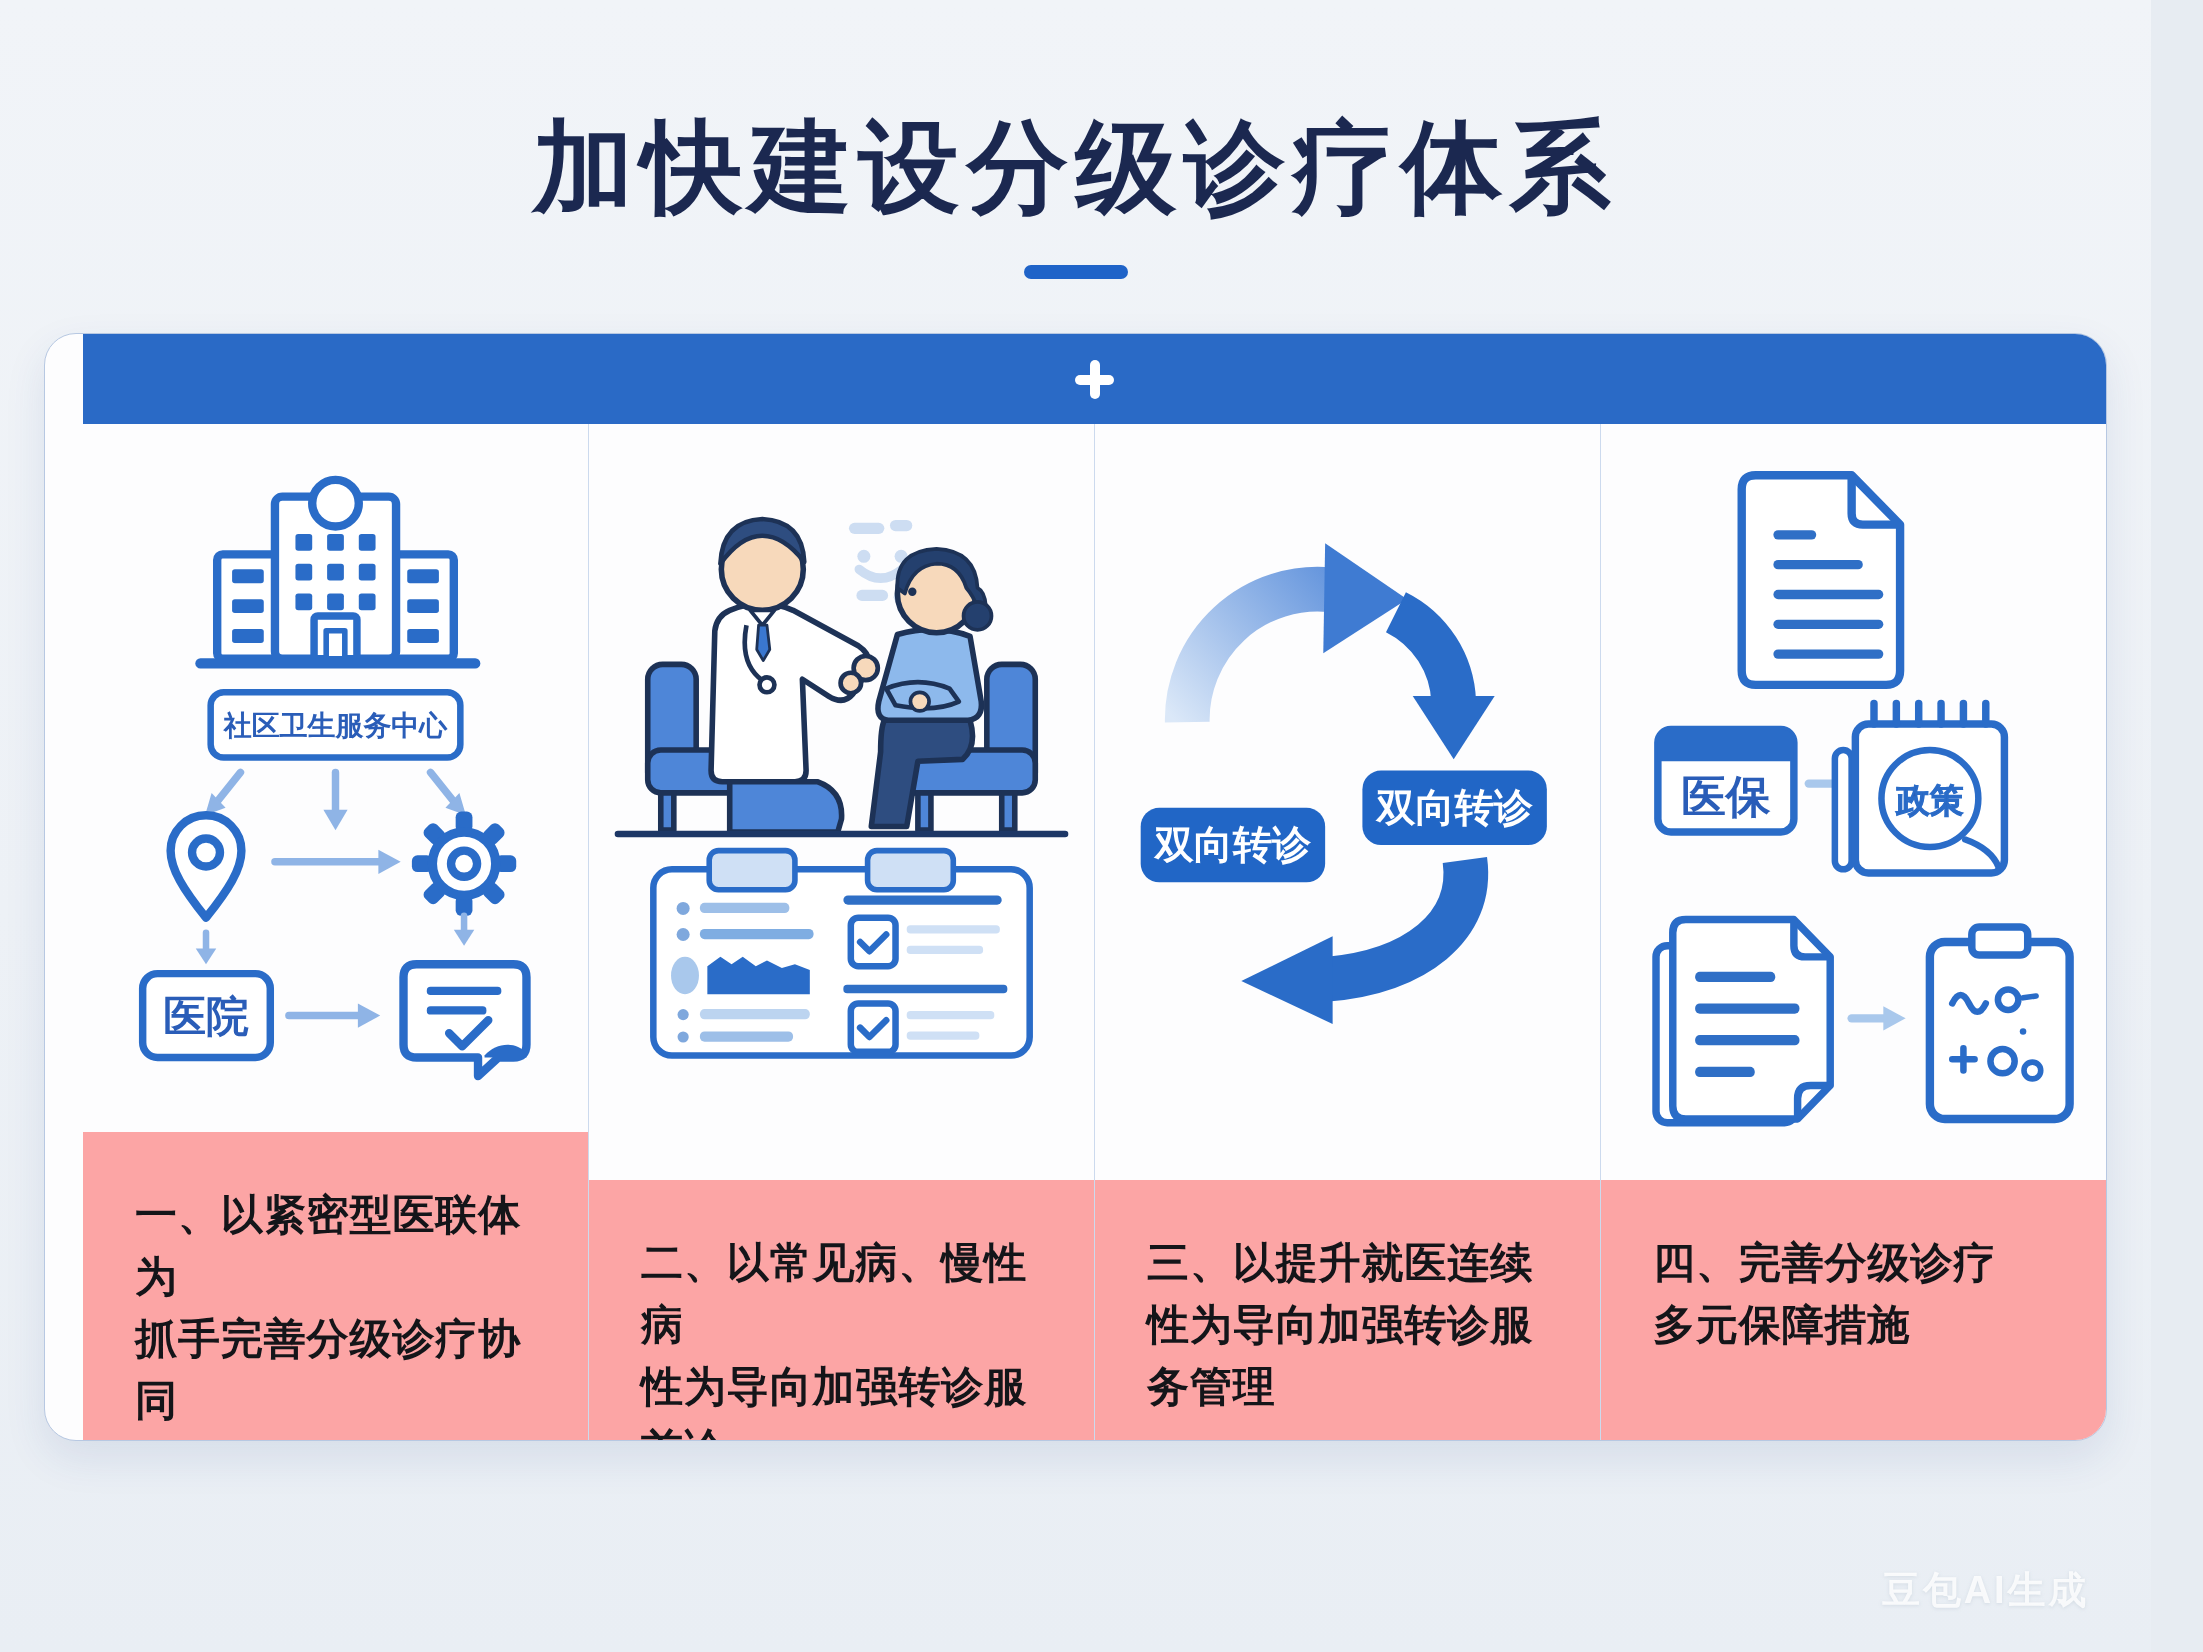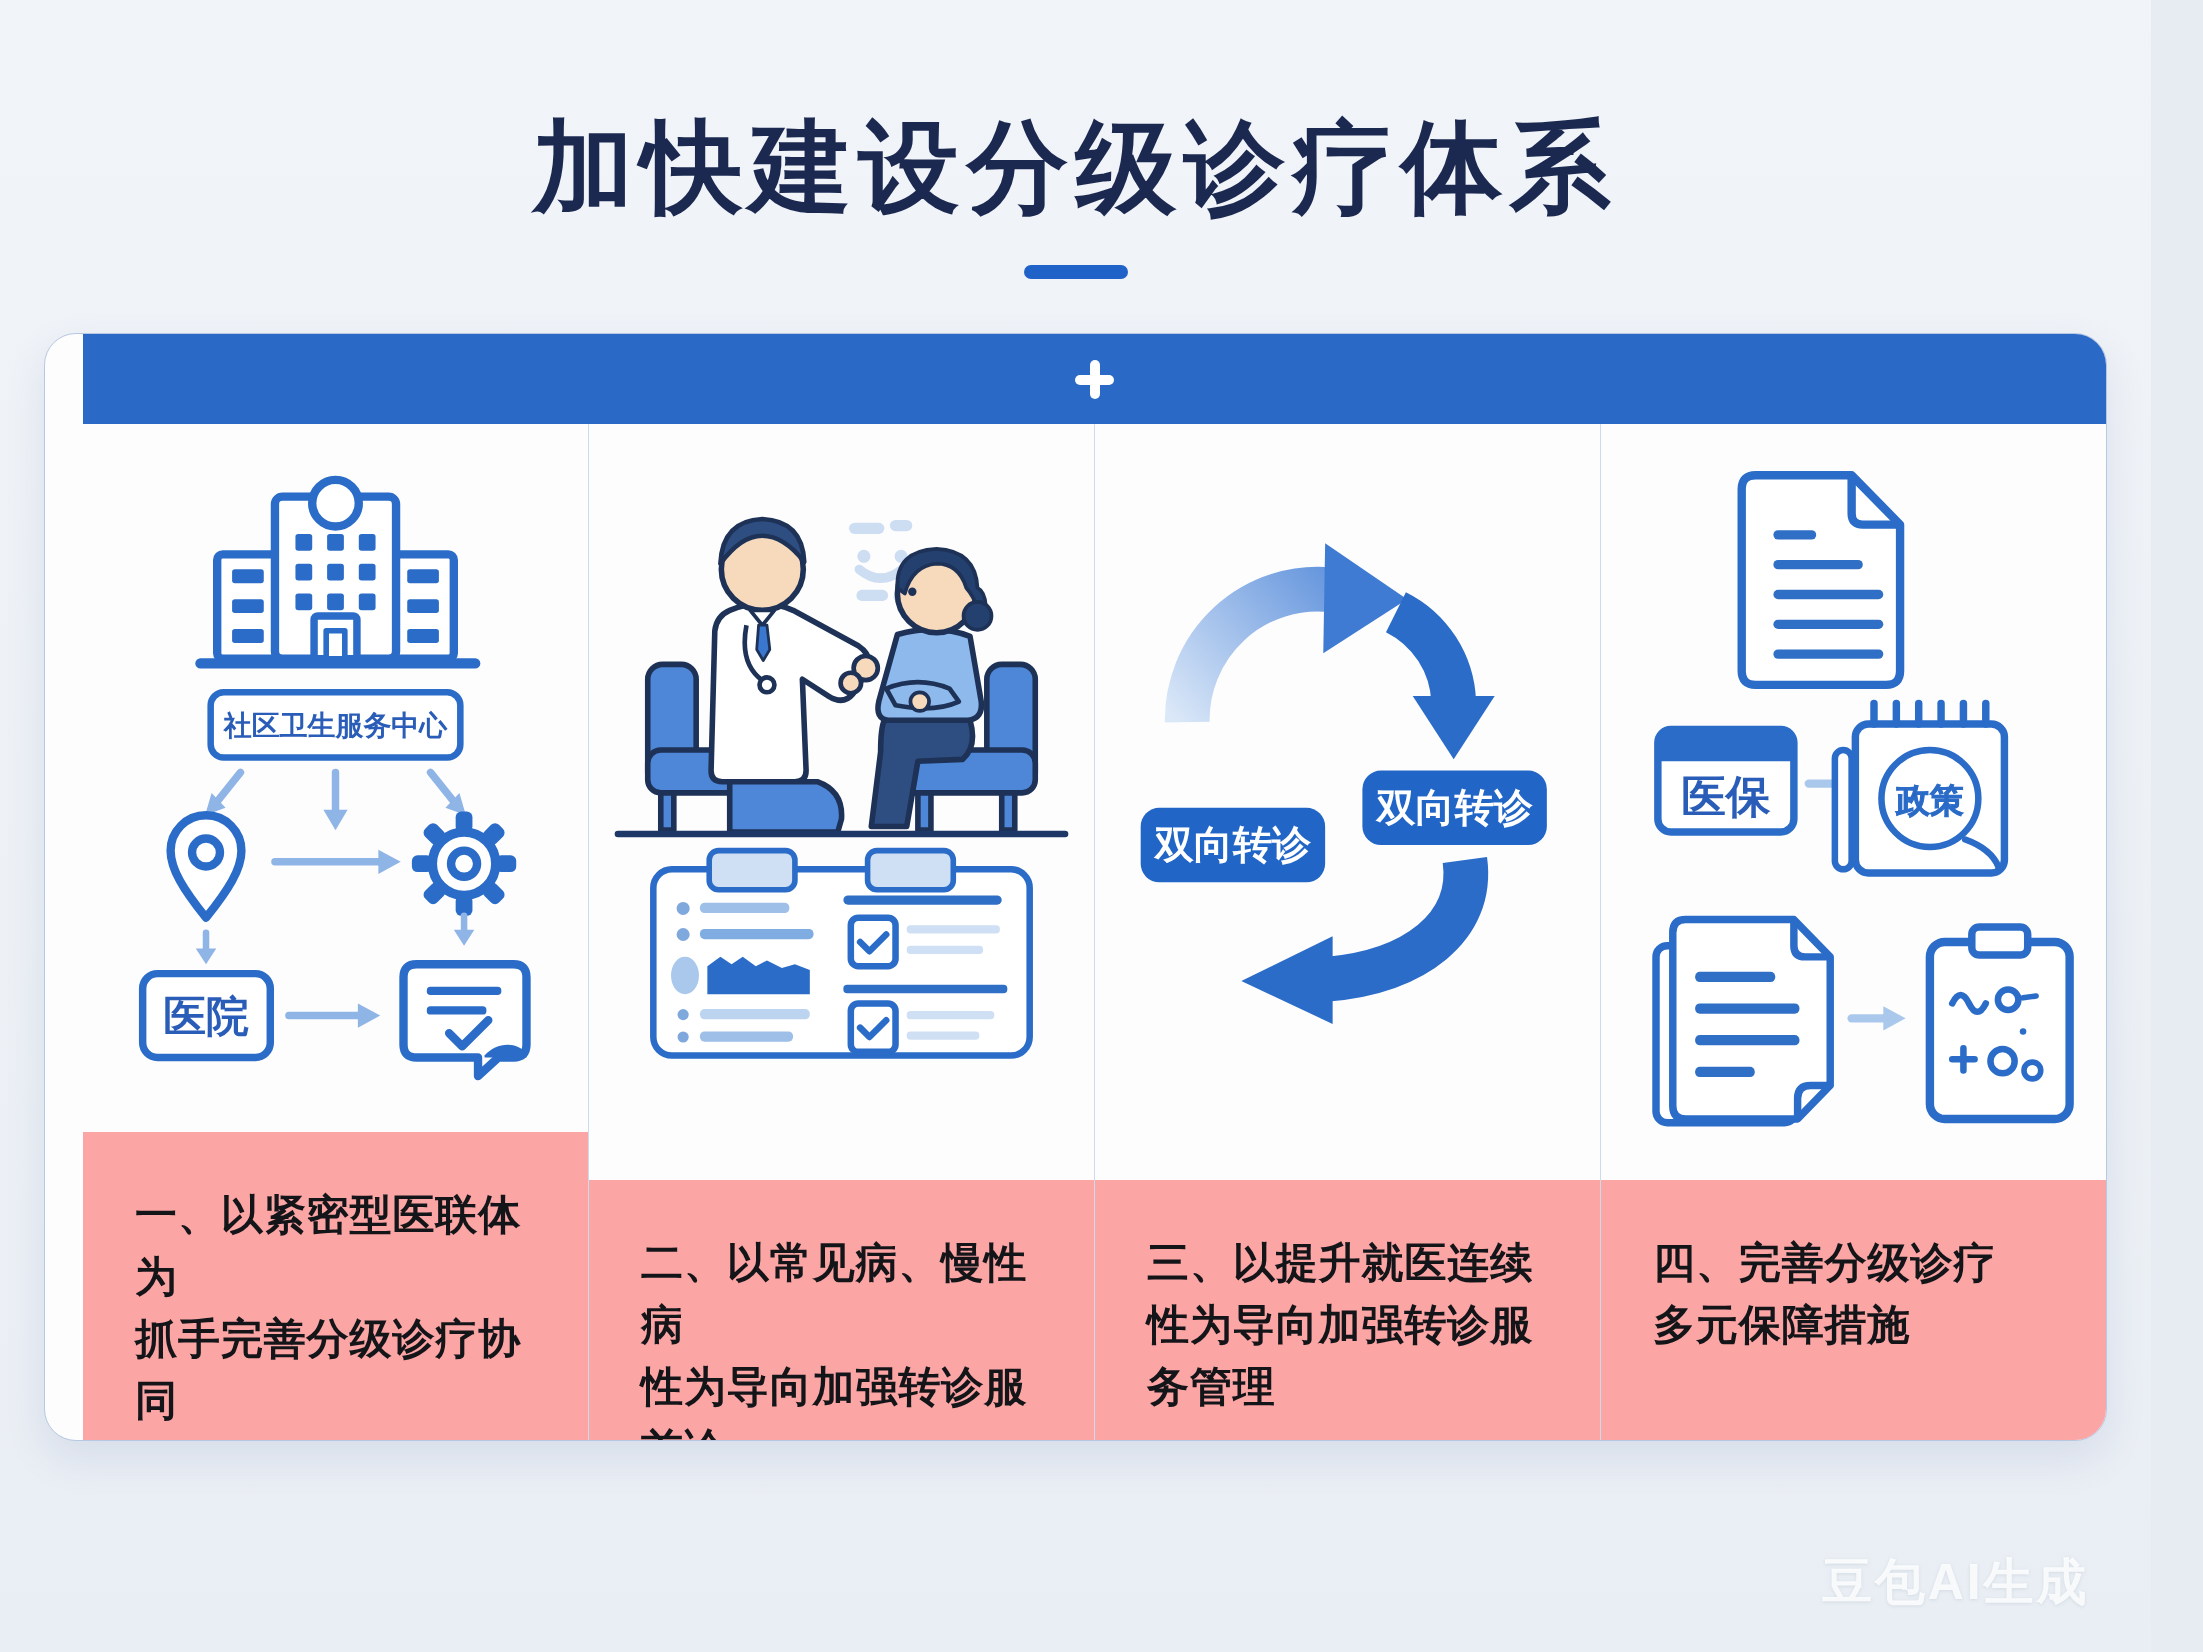--- a/index.html
+++ b/index.html
@@ -67,21 +67,21 @@
     color:#141519;
     white-space:pre-line;
   }
   svg text{
     font-family:"Liberation Sans","DejaVu Sans",sans-serif;
     font-weight:bold;
   }
   .watermark{
     position:absolute;
     right:62px;bottom:37px;
-    font-size:50px;
+    font-size:38px;
     font-weight:800;
     letter-spacing:2.8px;
     color:rgba(255,255,255,0.82);
     text-shadow:0 0.9px 3.7px rgba(170,182,198,0.35);
   }
 </style>
 </head>
 <body>
 
 <div class="canvas">

